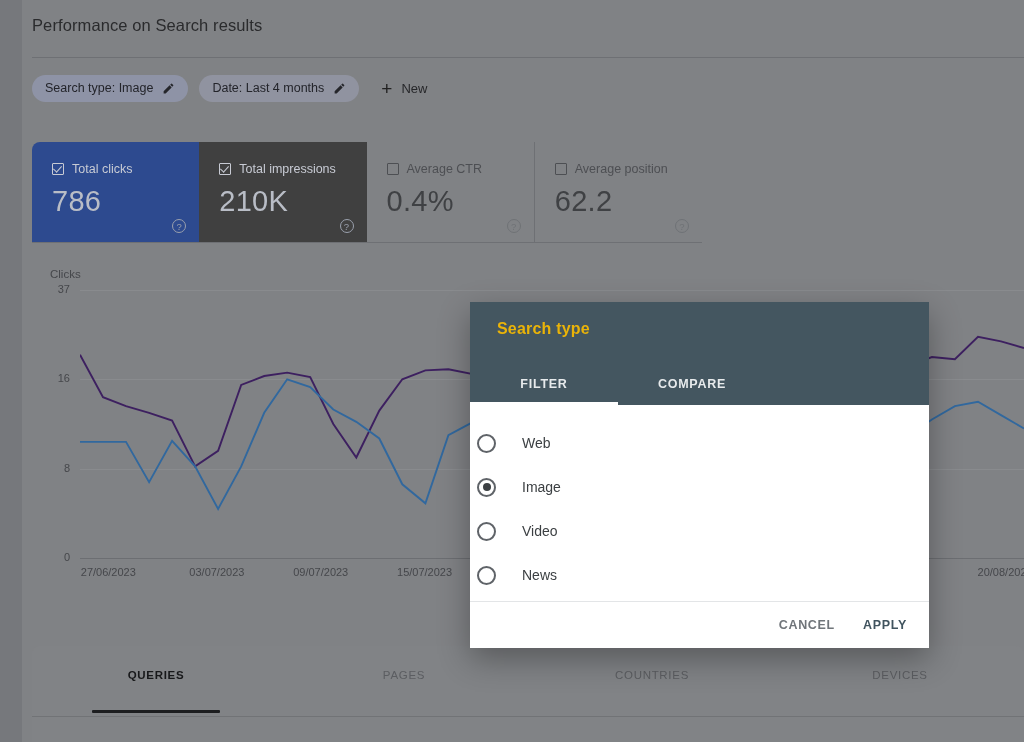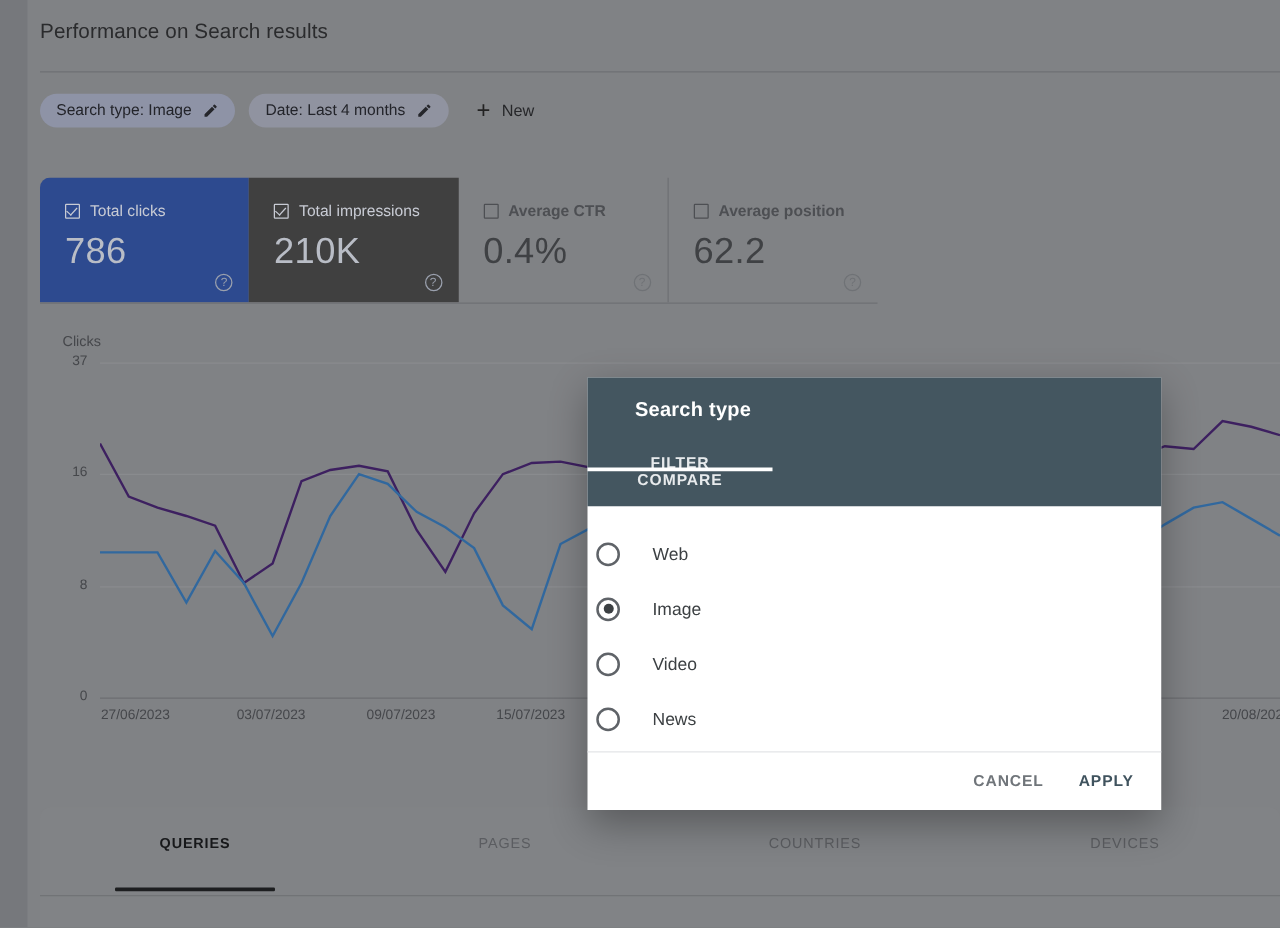--- a/index.html
+++ b/index.html
@@ -44,21 +44,21 @@
   .metric-card{
     position:relative;flex:1;padding:20px 0 0 20px;box-sizing:border-box;
     border-right:1px solid #6e7074;
   }
   .metric-card:last-child{border-right:none;}
   .metric-card.sel-clicks{background:#2d4a8f;border-right:none;}
   .metric-card.sel-impr{background:#404040;border-right:none;}
   .metric-head{display:flex;align-items:center;gap:8px;font-size:12.5px;}
   .metric-card.sel-clicks .metric-head,
   .metric-card.sel-impr .metric-head{color:#c8cbd4;}
-  .metric-card.plain .metric-head{color:#4d4f53;font-weight:bold;}
+  .metric-card.plain .metric-head{color:#4d4f53;}
   .cb{width:12px;height:12px;border:1.4px solid currentColor;border-radius:1px;display:inline-block;position:relative;box-sizing:border-box;}
   .cb.checked::after{
     content:"";position:absolute;left:2px;top:0px;width:4px;height:7px;
     border:solid currentColor;border-width:0 1.4px 1.4px 0;transform:rotate(42deg);
   }
   .metric-value{margin-top:9px;font-size:29px;font-weight:300;letter-spacing:.3px;}
   .sel-clicks .metric-value,.sel-impr .metric-value{color:#b9bdc6;}
   .plain .metric-value{color:#3f4144;}
   .help-icon{
     position:absolute;right:13px;bottom:9px;width:14px;height:14px;border-radius:50%;
@@ -87,22 +87,22 @@
 
   
   #scrim{position:absolute;inset:0;background:rgba(0,0,0,0.0);}
 
   
   #modal{
     position:absolute;left:470px;top:302px;width:459px;height:346px;
     background:#ffffff;box-shadow:0 11px 30px rgba(0,0,0,.32);
   }
   #modal-header{background:#445660;height:103px;position:relative;}
-  #modal-title{position:absolute;left:38px;top:18px;color:#ffffff;font-size:16px;font-weight:700;letter-spacing:.2px;}
-  #modal-tabs{position:absolute;left:0;bottom:0;height:42px;display:flex;flex-direction:column;}
+  #modal-title{position:absolute;left:27px;top:18px;color:#eab308;font-size:16px;font-weight:700;letter-spacing:.2px;}
+  #modal-tabs{position:absolute;left:0;bottom:0;height:42px;display:flex;}
   .mtab{
     width:148px;display:flex;align-items:center;justify-content:center;
     color:#e7eaec;font-size:12.5px;font-weight:600;letter-spacing:.75px;position:relative;
   }
   .mtab.active::after{content:"";position:absolute;left:0;bottom:0;width:100%;height:3px;background:#ffffff;}
   #modal-body{padding:16px 0 0 0;height:196px;box-sizing:border-box;}
   .radio-row{display:flex;align-items:center;gap:26px;height:44px;padding-left:7px;}
   .radio{
     width:19px;height:19px;border:2px solid #5f6368;border-radius:50%;
     box-sizing:border-box;position:relative;flex:none;

